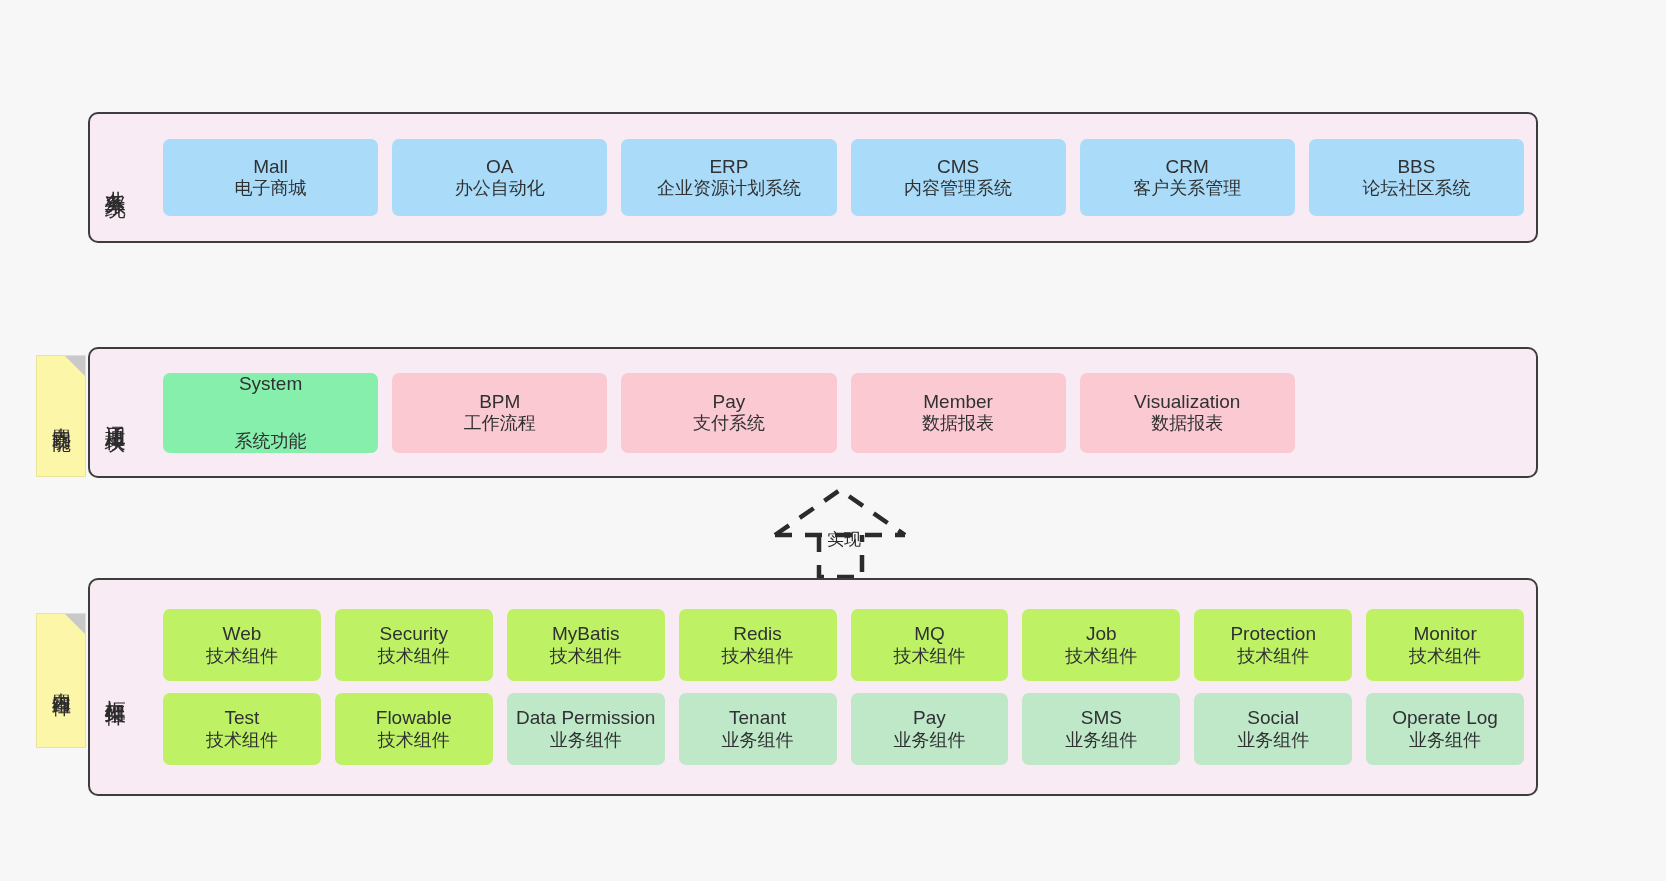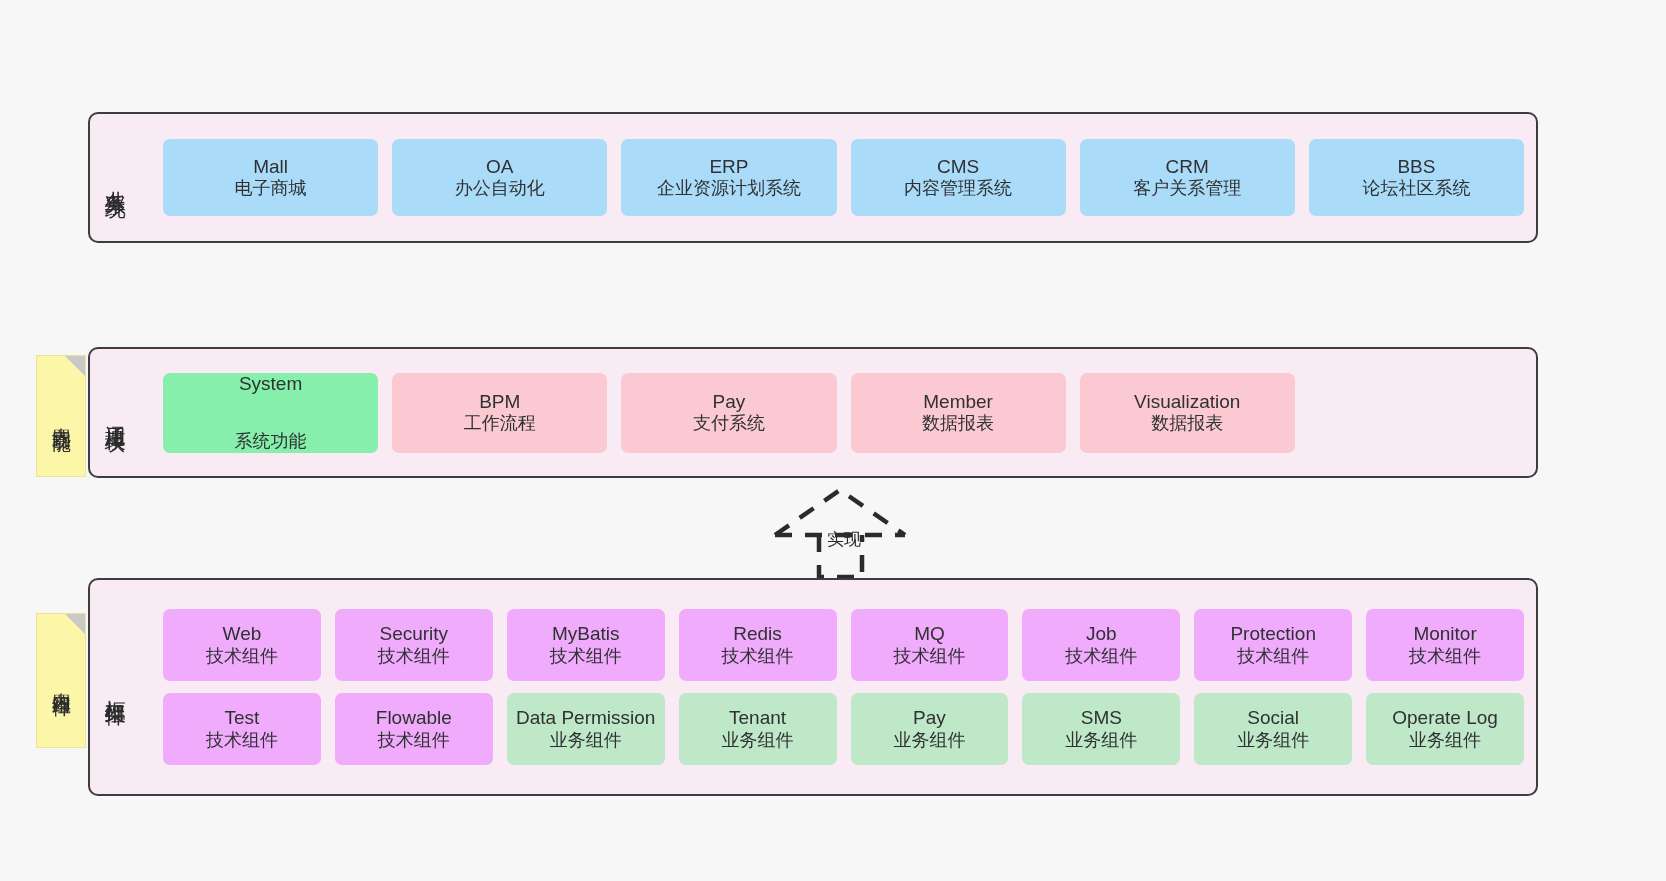--- a/index.html
+++ b/index.html
@@ -70,21 +70,21 @@
     padding: 6px 4px;
     user-select: none;
   }
   .card .en { font-size: 19px; }
   .card .cn { font-size: 18px; }
 
   
   .c-blue        { background: #aadcfa; }
   .c-red         { background: #86efac; gap: 36px; }
   .c-pink        { background: #fbc9d2; }
-  .c-green-dark  { background: #f0abfc; }
+  .c-green-dark  { background: #bef264; }
   .c-green-light { background: #bfe8c8; }
 
   .biz-card   { height: 77px; }
   .mod-card   { height: 80px; }
   .comp-card  { height: 72px; }
 
   
   #layer-business  { left: 88px;  top: 112px; width: 1450px; height: 131px; }
   #layer-modules   { left: 88px;  top: 347px; width: 1450px; height: 131px; }
   #layer-framework { left: 88px;  top: 578px; width: 1450px; height: 218px; }

